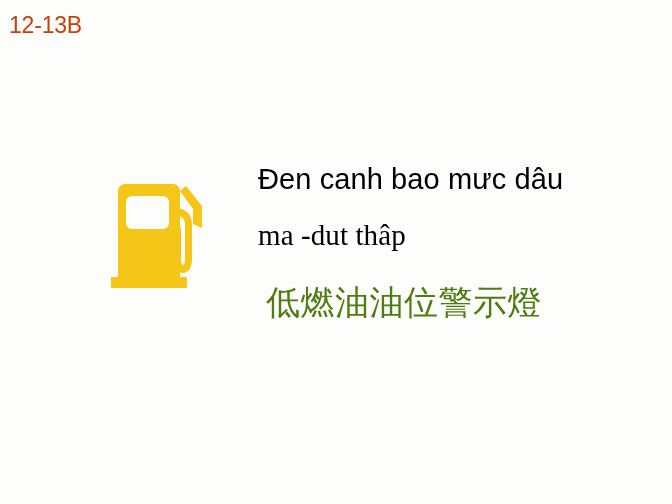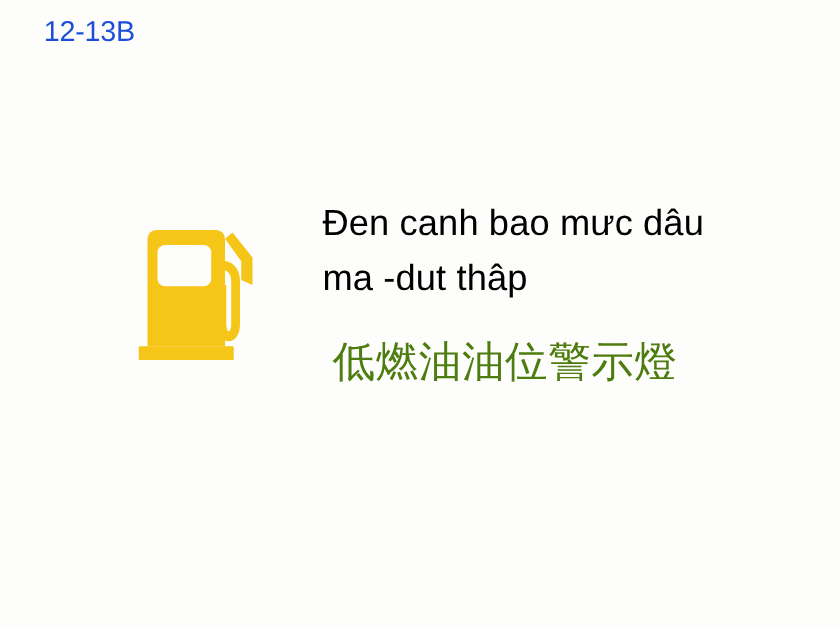--- a/index.html
+++ b/index.html
@@ -25,23 +25,22 @@
   }
 
   
   .section-code {
     position: absolute;
     left: 9px;
     top: 13px;
     font-size: 23px;
     line-height: 1.12;
     letter-spacing: -0.2px;
-    color: #1d4ed8;
+    color: #c2410c;
     white-space: nowrap;
-    margin-left: 26px;
   }
 
   
   .content-row {
     position: absolute;
     left: 0;
     top: 148px;
     width: 672px;
     height: 200px;
   }
@@ -72,21 +71,21 @@
 
   .vn-line {
     color: #000000;
     font-size: 29px;
     line-height: 44px;
     letter-spacing: 0.1px;
     white-space: nowrap;
   }
 
   .vn-line-1 { margin-top: 9px; }
-  .vn-line-2 { margin-top: 0px; }
+  .vn-line-2 { margin-top: 12px; font-family: Liberation Serif, serif; }
 
   .zh-line {
     color: #4d7c0f;
     font-size: 34px;
     line-height: 46px;
     letter-spacing: 0.5px;
     white-space: nowrap;
     margin-top: 22px;
     margin-left: 8px;
     font-family: "DejaVu Sans", "Liberation Sans", sans-serif;

